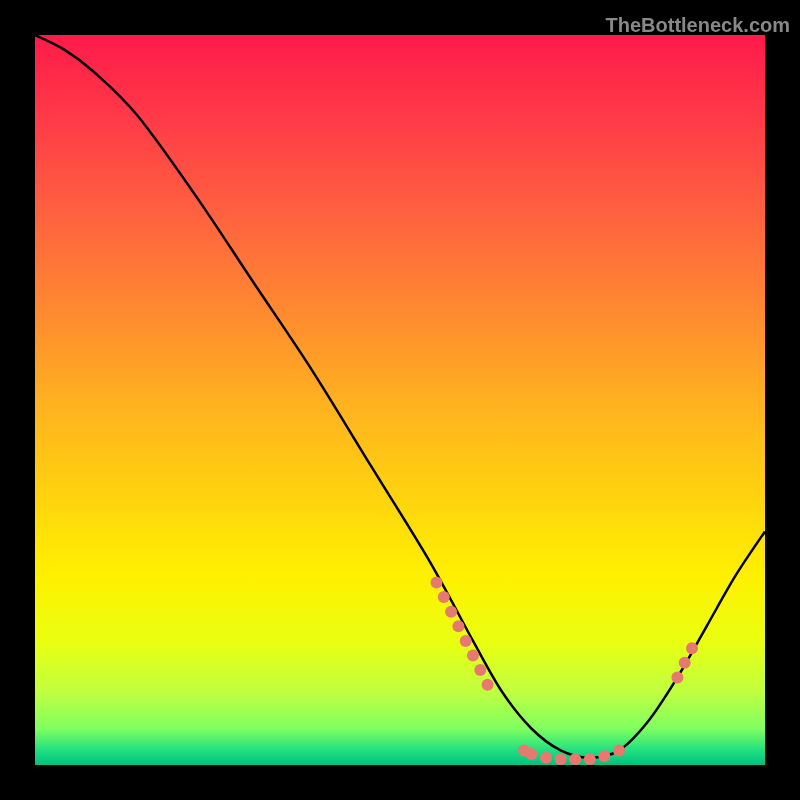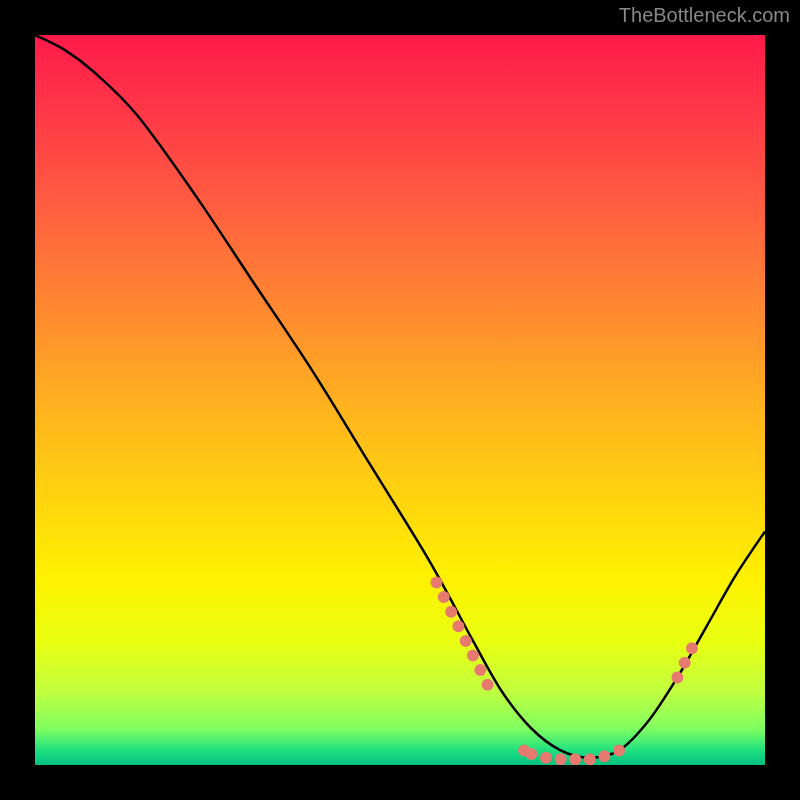--- a/index.html
+++ b/index.html
@@ -6,25 +6,25 @@
     margin: 0;
     padding: 0;
     background: #000;
     width: 800px;
     height: 800px;
     position: relative;
     font-family: Arial, sans-serif;
   }
   .attribution {
     position: absolute;
-    top: 4px;
+    top: 14px;
     right: 10px;
     color: #888;
     font-size: 20px;
-    font-weight: normal;
+    font-weight: bold;
   }
   .plot-area {
     position: absolute;
     left: 35px;
     top: 35px;
     width: 730px;
     height: 730px;
     overflow: hidden;
   }
   .gradient {

